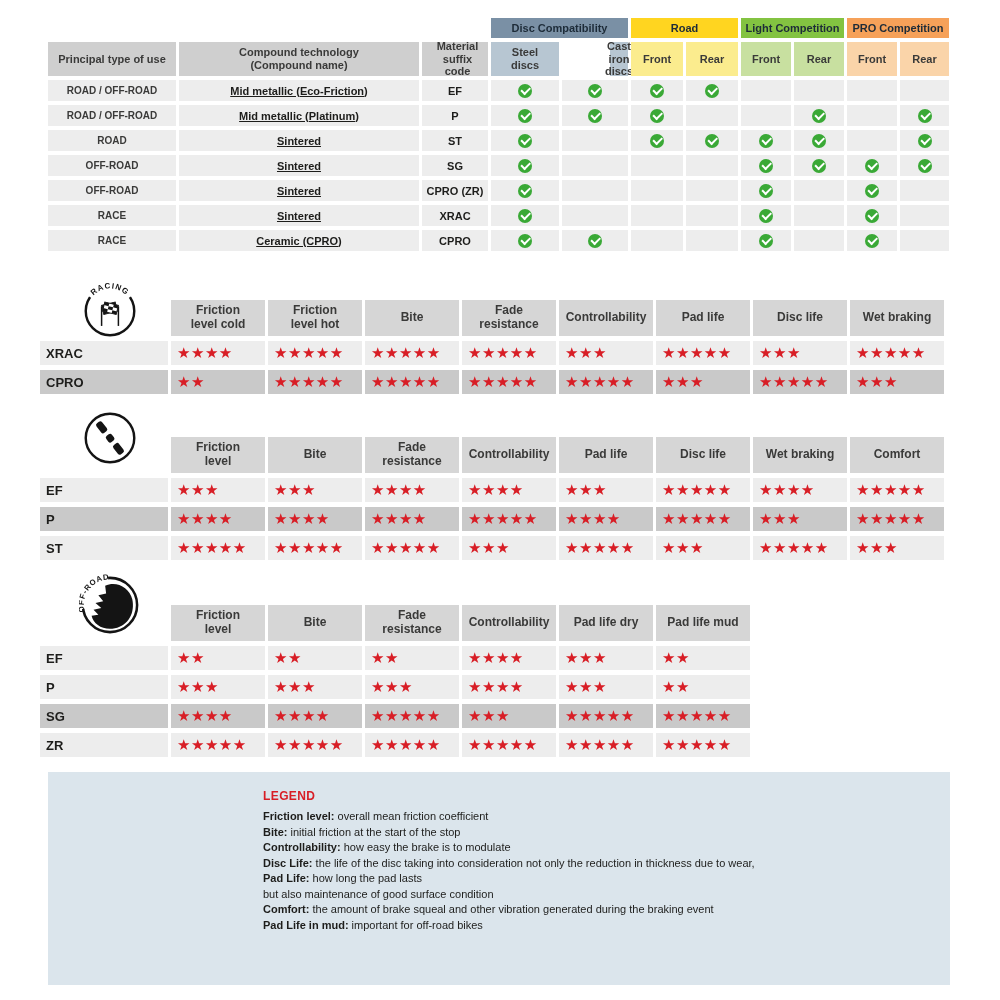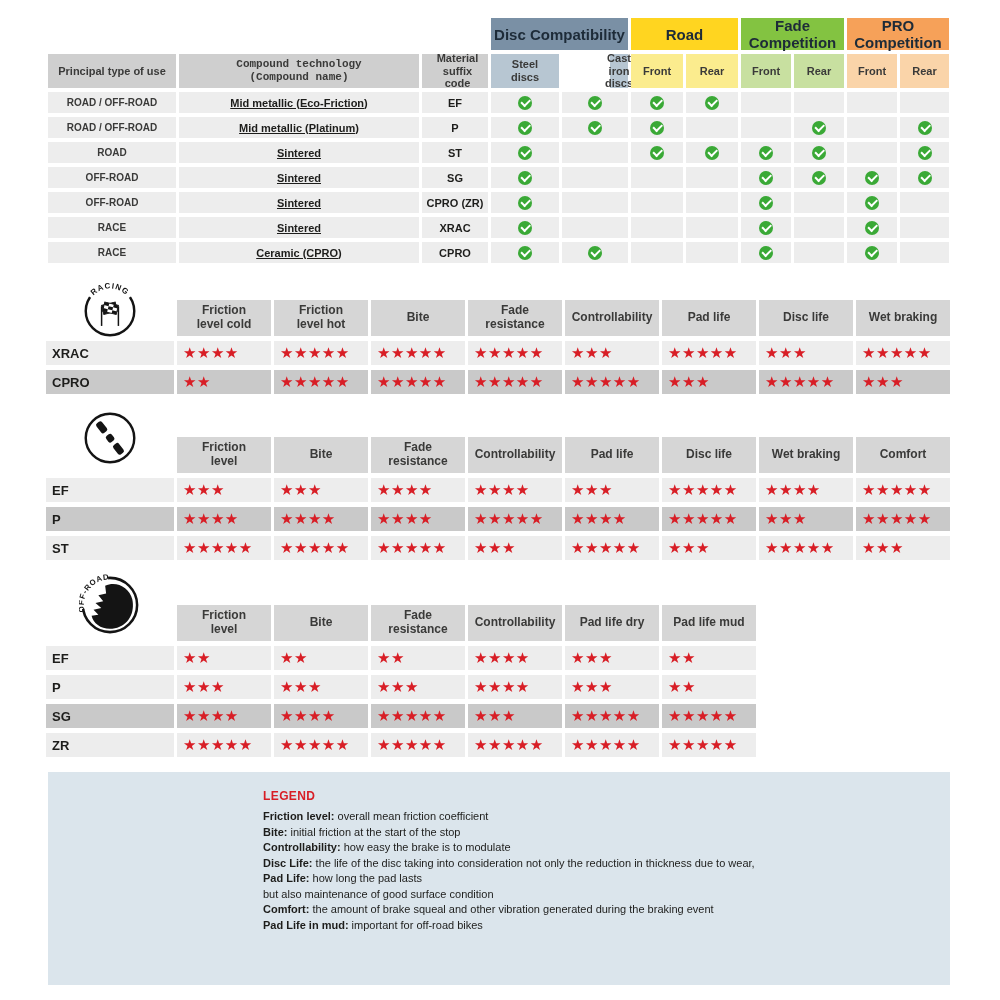--- a/index.html
+++ b/index.html
@@ -6,33 +6,33 @@
   html,body { background:#fff; }
   body { width:1000px; height:1000px; font-family:"Liberation Sans","DejaVu Sans",sans-serif; color:#1d1d1b; }
   .page { position:relative; width:1000px; height:1000px; background:#fff; overflow:hidden; }
 
   
   .compat { position:absolute; left:48px; top:18px; display:grid;
             grid-template-columns:128px 240px 66px 68px 66px 52px 52px 50px 50px 50px 49px;
             column-gap:3px; row-gap:4px; }
   .cell { display:flex; align-items:center; justify-content:center; text-align:center; }
   .compat .spacer { height:20px; background:transparent; }
-  .compat .ghead { height:32px; font-size:15px; font-weight:bold; color:#1d2b38; }
+  .compat .ghead { height:20px; font-size:11px; font-weight:bold; color:#1d2b38; }
   .compat .chead { height:34px; font-size:11px; font-weight:bold; color:#3a3a39; line-height:1.15; padding:0 6px; }
-  .compat .chead.wide { padding:12px 45px;font-family:Liberation Mono, monospace; }
+  .compat .chead.wide { padding:12px 45px; }
   .compat .drow { height:21px; background:#ededed; font-size:11px; }
   .compat .use { font-size:10px; font-weight:bold; color:#3a3a39; }
   .compat .compound { font-weight:bold; color:#1d1d1b;text-decoration:underline; }
   .compat .code { font-weight:bold; color:#1d1d1b; }
   .chk { position:relative; width:14px; height:14px; border-radius:50%; background:#3aa936; flex:0 0 auto; }
   .chk::after { content:""; position:absolute; left:3.2px; top:3.8px; width:7px; height:3.5px;
                 border-left:2px solid #fff; border-bottom:2px solid #fff; transform:rotate(-45deg); }
 
   
-  .rt { position:absolute; left:46px; display:grid; column-gap:3px; row-gap:5px; }
+  .rt { position:absolute; left:40px; display:grid; column-gap:3px; row-gap:5px; }
   .rt .rspacer { height:36px; background:transparent; }
   .rt .rhead { height:36px; background:#d6d6d6; font-size:12px; font-weight:bold; color:#3a3a39;
                line-height:1.15; padding:0 10px; }
   .rt .rlabel { height:24px; justify-content:flex-start; padding-left:6px; font-size:13px; font-weight:bold; }
   .rt .rstars { height:24px; justify-content:flex-start; padding-left:6px; font-size:15px; letter-spacing:0.5px;
                 white-space:nowrap; overflow:hidden; }
   .rt .light { background:#ededed; }
   .rt .dark  { background:#c9c9c9; }
 
   .icon { position:absolute; }
@@ -46,21 +46,21 @@
 </style>
 </head>
 <body>
 
 <div class="page">
 
   <div class="compat" id="compat-grid">
       <div class="cell spacer" style="grid-column: span 3;"></div>
       <div class="cell ghead" style="grid-column: span 2; background: rgb(122, 144, 165);">Disc Compatibility</div>
       <div class="cell ghead" style="grid-column: span 2; background: rgb(255, 213, 32);">Road</div>
-      <div class="cell ghead" style="grid-column: span 2; background: rgb(131, 195, 65);">Fade Competition</div>
+      <div class="cell ghead" style="grid-column: span 2; background: rgb(131, 195, 65);">Light Competition</div>
       <div class="cell ghead" style="grid-column: span 2; background: rgb(246, 161, 89);">PRO Competition</div>
       <div class="cell chead" style="background: rgb(207, 207, 207); text-align: right;">Principal type of use</div>
       <div class="cell chead wide" style="background: rgb(207, 207, 207);">Compound technology (Compound name)</div>
       <div class="cell chead" style="background: rgb(207, 207, 207); padding-left: 11px;">Material suffix code</div>
       <div class="cell chead" style="background: rgb(183, 198, 210);">Steel discs</div>
       <div class="cell chead" style="background: rgb(183, 198, 210); margin-left: 48px;">Cast iron discs</div>
       <div class="cell chead" style="background: rgb(251, 236, 142);">Front</div>
       <div class="cell chead" style="background: rgb(251, 236, 142);">Rear</div>
       <div class="cell chead" style="background: rgb(200, 224, 160);">Front</div>
       <div class="cell chead" style="background: rgb(200, 224, 160);">Rear</div>

